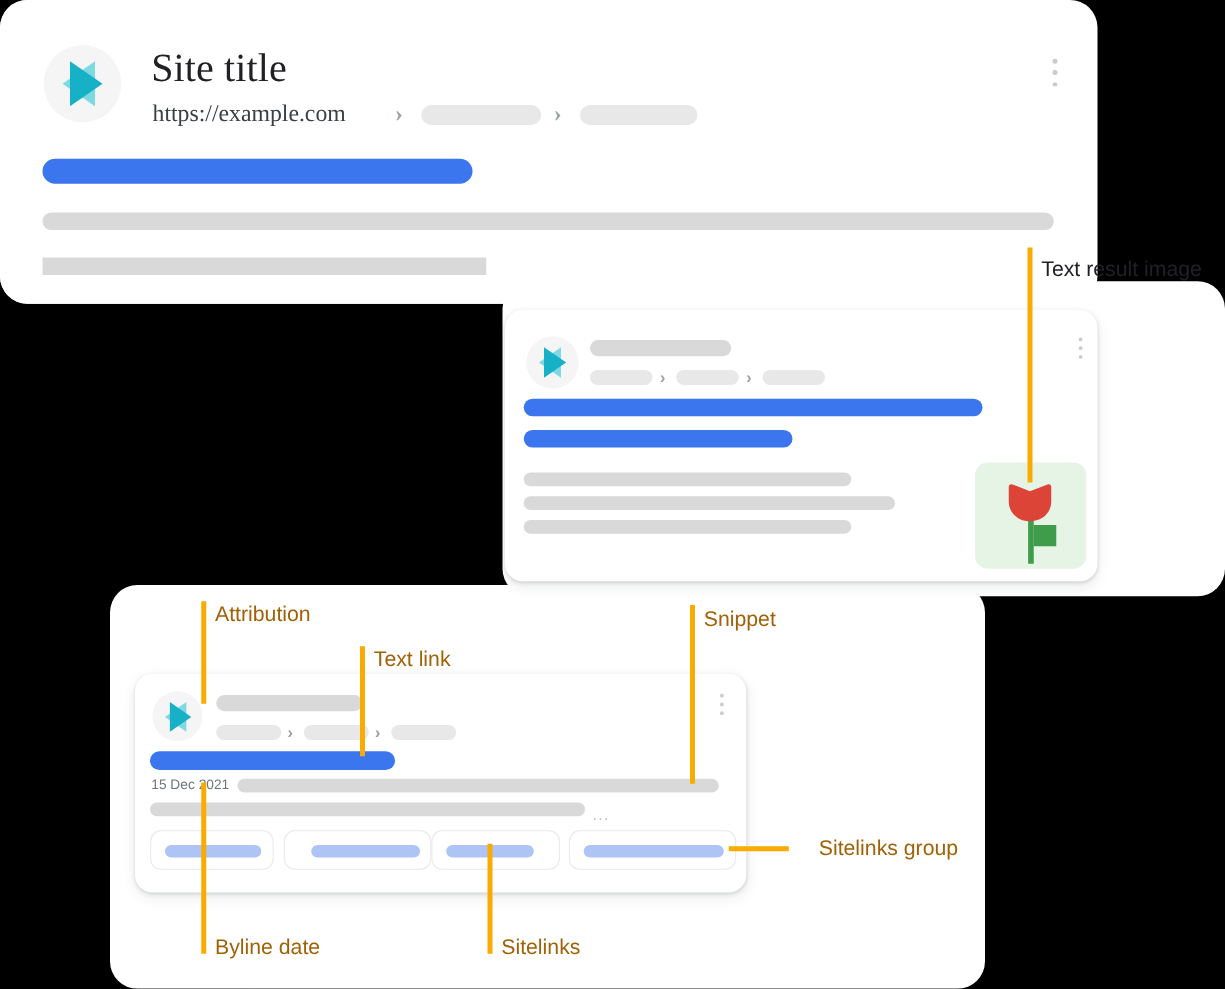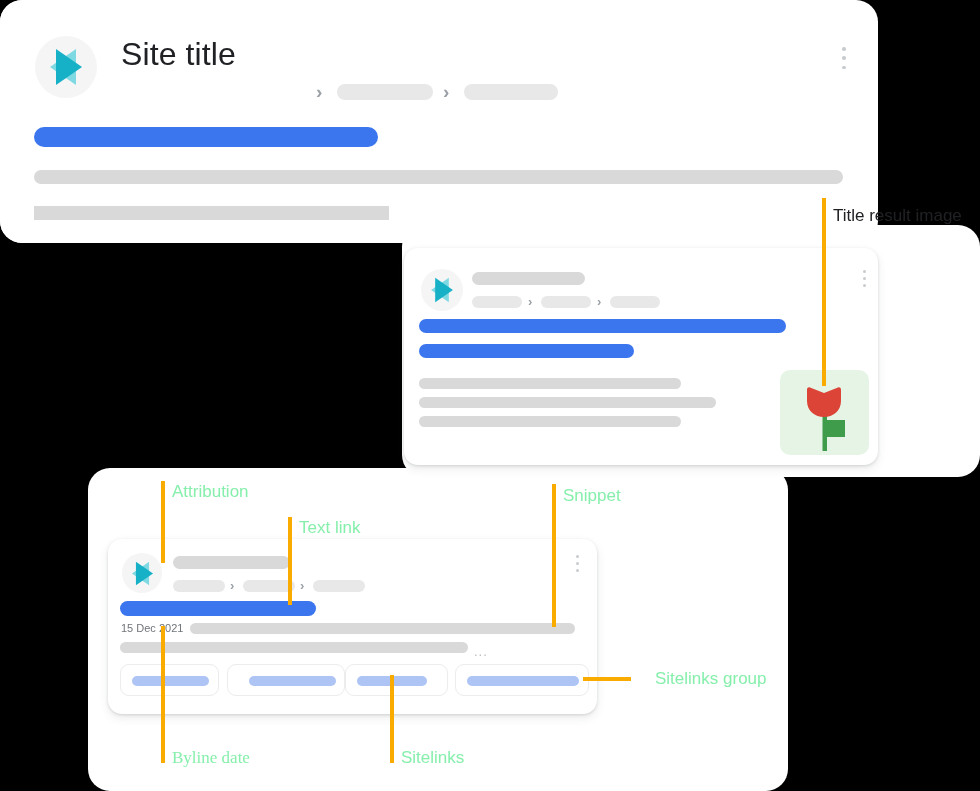--- a/index.html
+++ b/index.html
@@ -56,36 +56,36 @@
     color: #9aa0a6;
     font-weight: 600;
     line-height: 1;
   }
 
   
   .kebab { position: absolute; display:flex; flex-direction:column; align-items:center; justify-content:space-between; }
   .kebab i { display:block; border-radius:50%; background:#c9ccce; }
 
   
-  #card-top { left: 0; top: 0; width: 720px; height: 243px; border-radius: 22px; }
+  #card-top { left: 0; top: 0; width: 720px; height: 243px; border-radius: 22px; font-family: Liberation Serif, serif; }
   #card-top .site-title {
     position: absolute; left: 121px; top: 36px;
     font-size: 32px; color: #202124; letter-spacing: .1px;
     white-space: nowrap;
   }
   #card-top .site-url {
     position: absolute; left: 122px; top: 81px;
     font-size: 19px; color: #3c4043; white-space: nowrap;
   }
 
   
   .callout-text {
     position: absolute;
     font-size: 17px;
-    color: #86efac;
+    color: #a16207;
     white-space: nowrap;
   }
   .callout-text.dark { color: #202124; }
   .leader {
     position: absolute;
     background: #f9ab00;
   }
   .leader.v { width: 4px; }
   .leader.h { height: 4px; }
 
@@ -134,20 +134,21 @@
     <div class="favicon" style="left:35px; top:36px; width:62px; height:62px;">
       <span>
         <svg width="44" height="44" viewBox="0 0 44 44">
           <polygon points="32,4 32,40 6,22" fill="#7fd9e3"></polygon>
           <polygon points="12,4 12,40 38,22" fill="#16b1c6"></polygon>
         </svg>
       </span>
     </div>
 
     <div class="site-title">Site title</div>
+    <div class="site-url">https://example.com</div>
 
     <div class="chev" style="left:316px; top:82px; font-size:19px;">›</div>
     <div class="bar grey-light" style="left:337px; top:84px; width:96px; height:16px;"></div>
     <div class="chev" style="left:443px; top:82px; font-size:19px;">›</div>
     <div class="bar grey-light" style="left:464px; top:84px; width:94px; height:16px;"></div>
 
     <div class="kebab" style="left:838px; top:47px; width:12px; height:22px;">
       <i style="width:3.5px;height:3.5px;"></i>
         <i style="width:3.5px;height:3.5px;"></i>
         <i style="width:3.5px;height:3.5px;"></i>
@@ -202,21 +203,21 @@
 
         <path d="M47 50 L65 50 L65 67 L47 67 Z" fill="#3f9c4b"></path>
 
         <path d="M27 20 C27 18 28 17 30 17.5 L44 23 L58 17.5 C60 17 61 18 61 20
                  L61 31 C61 41 53 47 44 47 C35 47 27 41 27 31 Z" fill="#dc4437"></path>
       </svg>
     </span>
   </div>
 
   <div class="leader v" style="left:822px; top:198px; height:188px;"></div>
-  <div class="callout-text dark" style="left:833px; top:206px;">Title result image</div>
+  <div class="callout-text dark" style="left:833px; top:206px;">Text result image</div>
 
   <div class="card shadowed" id="card-bot" style="left:108px; top:539px; width:489px; height:175px;">
 
     <div class="favicon" style="left:14px; top:14px; width:40px; height:40px;">
       <span>
         <svg width="29" height="29" viewBox="0 0 44 44">
           <polygon points="32,4 32,40 6,22" fill="#7fd9e3"></polygon>
           <polygon points="12,4 12,40 38,22" fill="#16b1c6"></polygon>
         </svg>
       </span>
@@ -264,18 +265,18 @@
   <div class="leader v" style="left:288px; top:517px; height:88px;"></div>
   <div class="callout-text" style="left:299px; top:518px;">Text link</div>
 
   <div class="leader v" style="left:552px; top:484px; height:143px;"></div>
   <div class="callout-text" style="left:563px; top:486px;text-align:right;">Snippet</div>
 
   <div class="leader h" style="left:583px; top:677px; width:48px;"></div>
   <div class="callout-text" style="left:655px; top:669px;">Sitelinks group</div>
 
   <div class="leader v" style="left:161px; top:626px; height:137px;"></div>
-  <div class="callout-text" style="left:172px; top:748px;font-family:Liberation Serif, serif;">Byline date</div>
+  <div class="callout-text" style="left:172px; top:748px;">Byline date</div>
 
   <div class="leader v" style="left:390px; top:675px; height:88px;"></div>
   <div class="callout-text" style="left:401px; top:748px;">Sitelinks</div>
 
 </div>
 
 </body></html>

